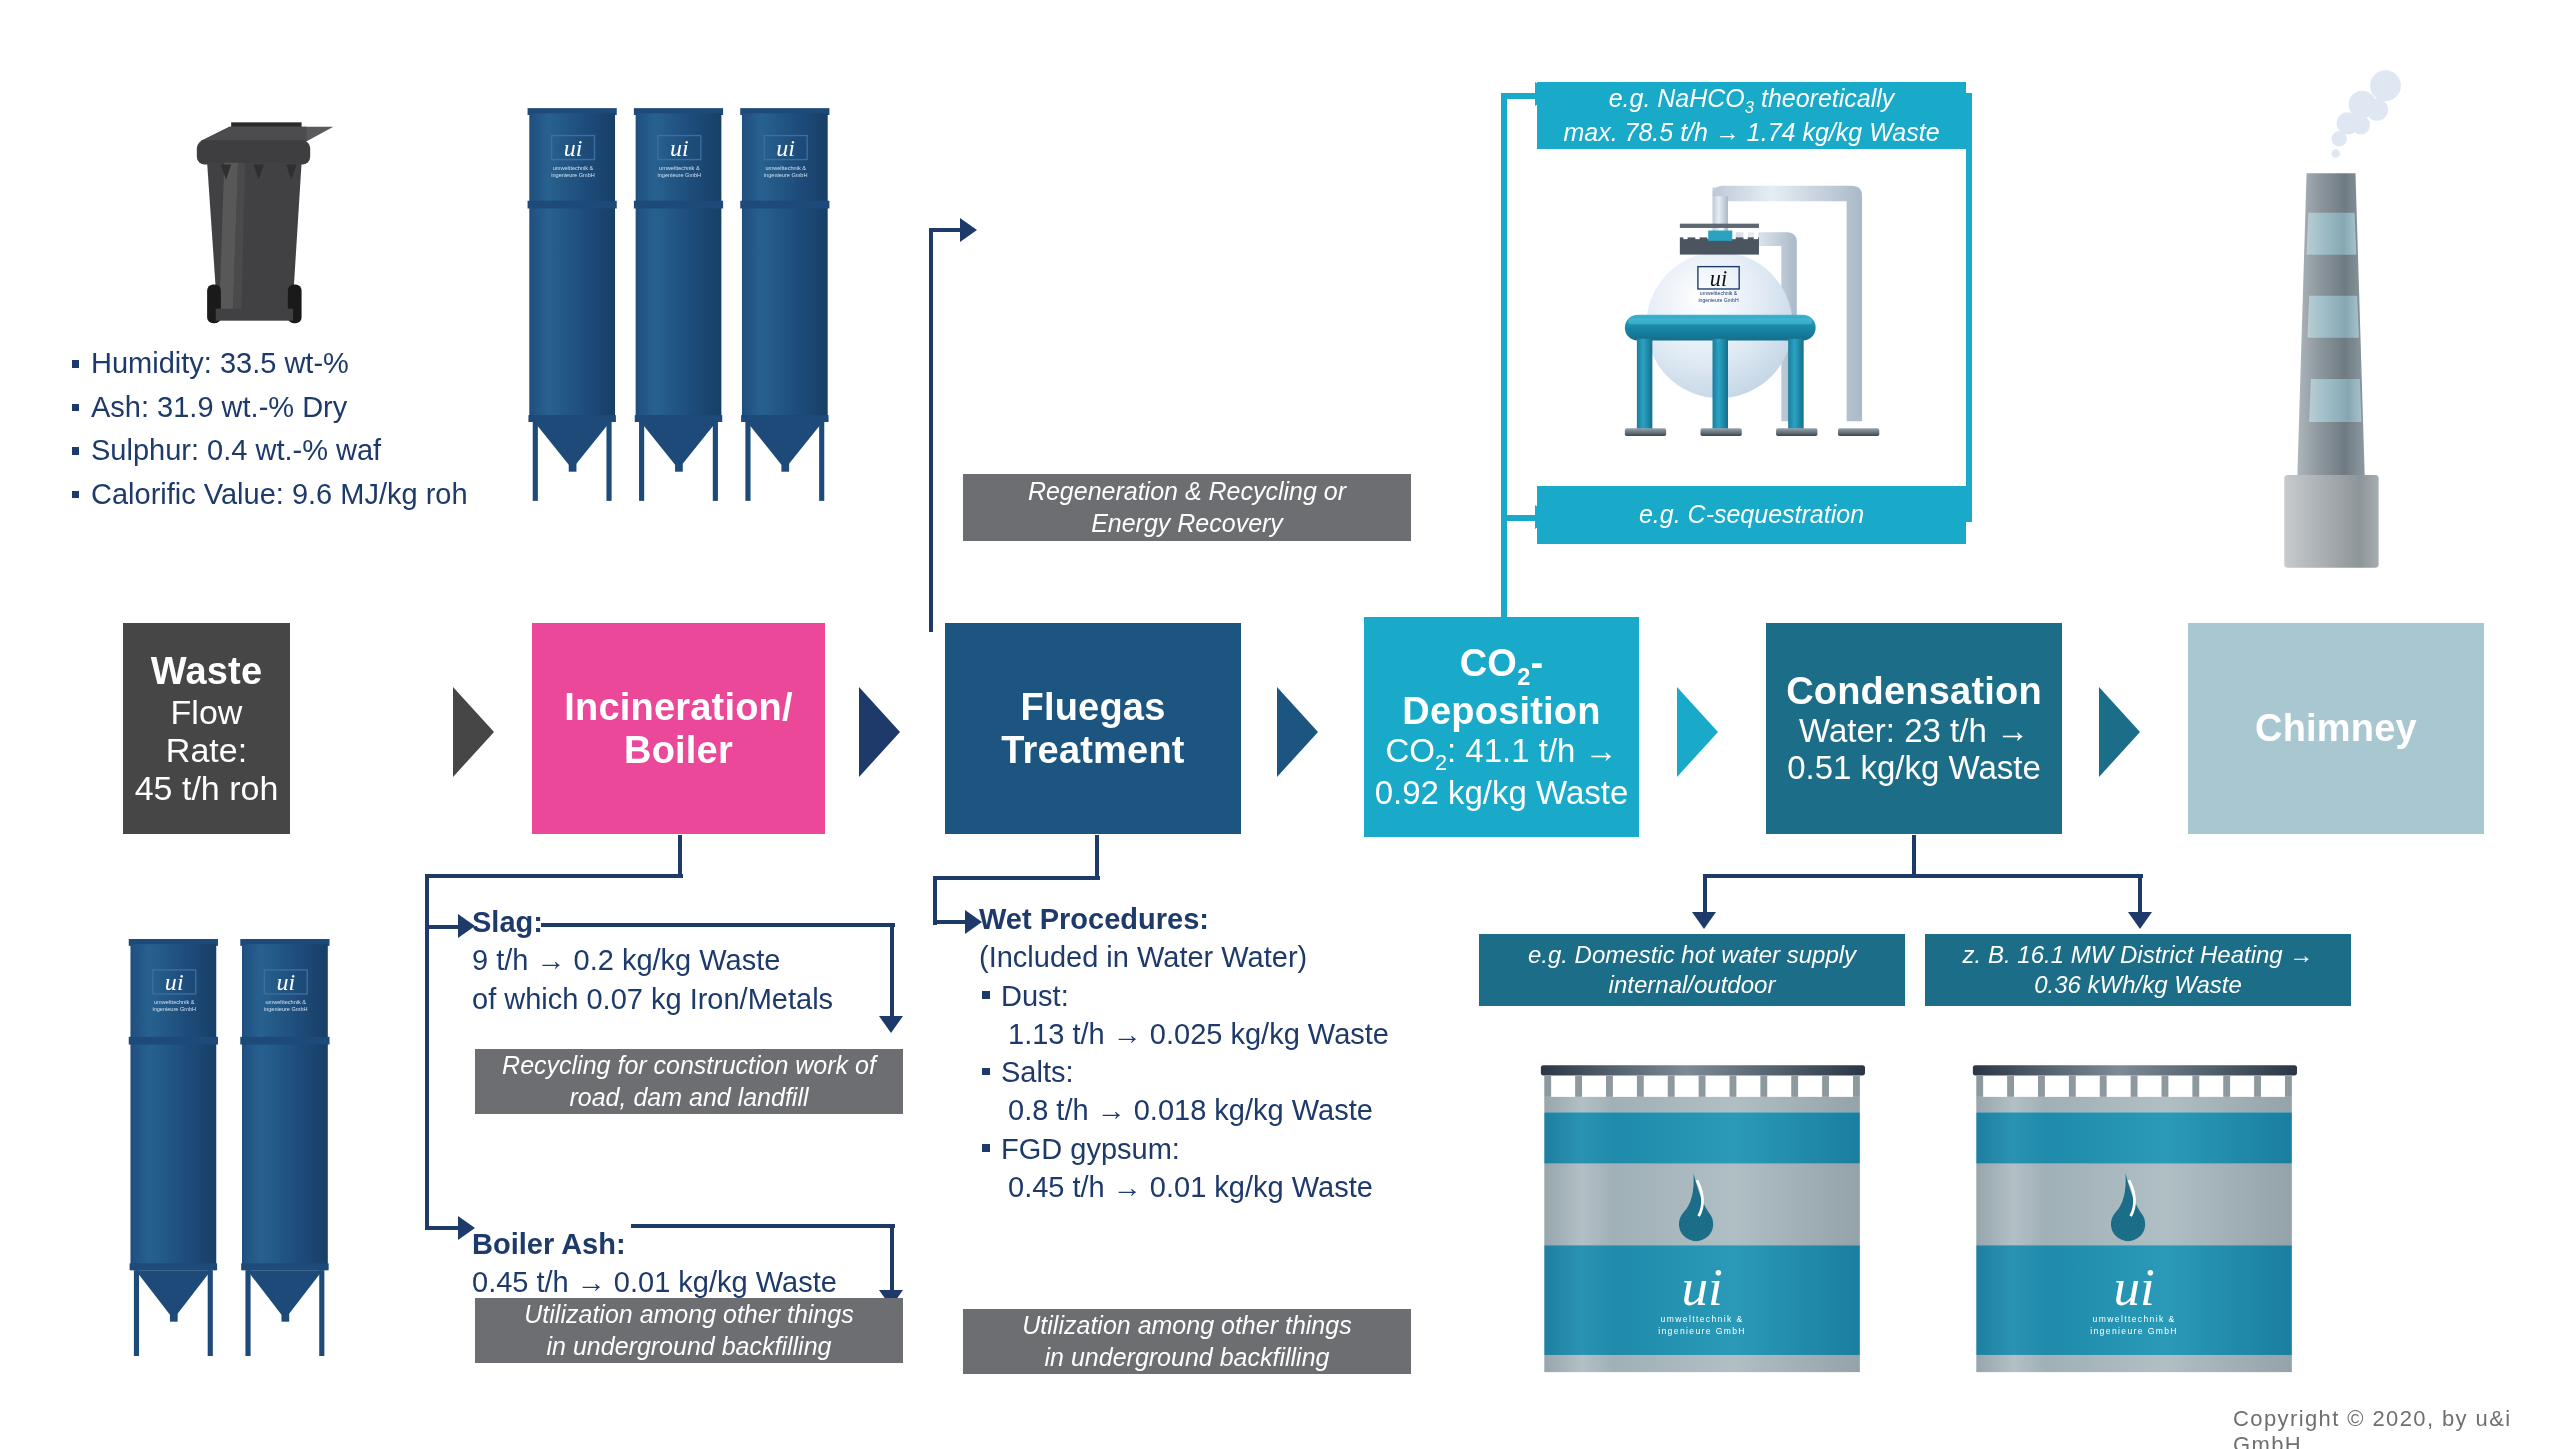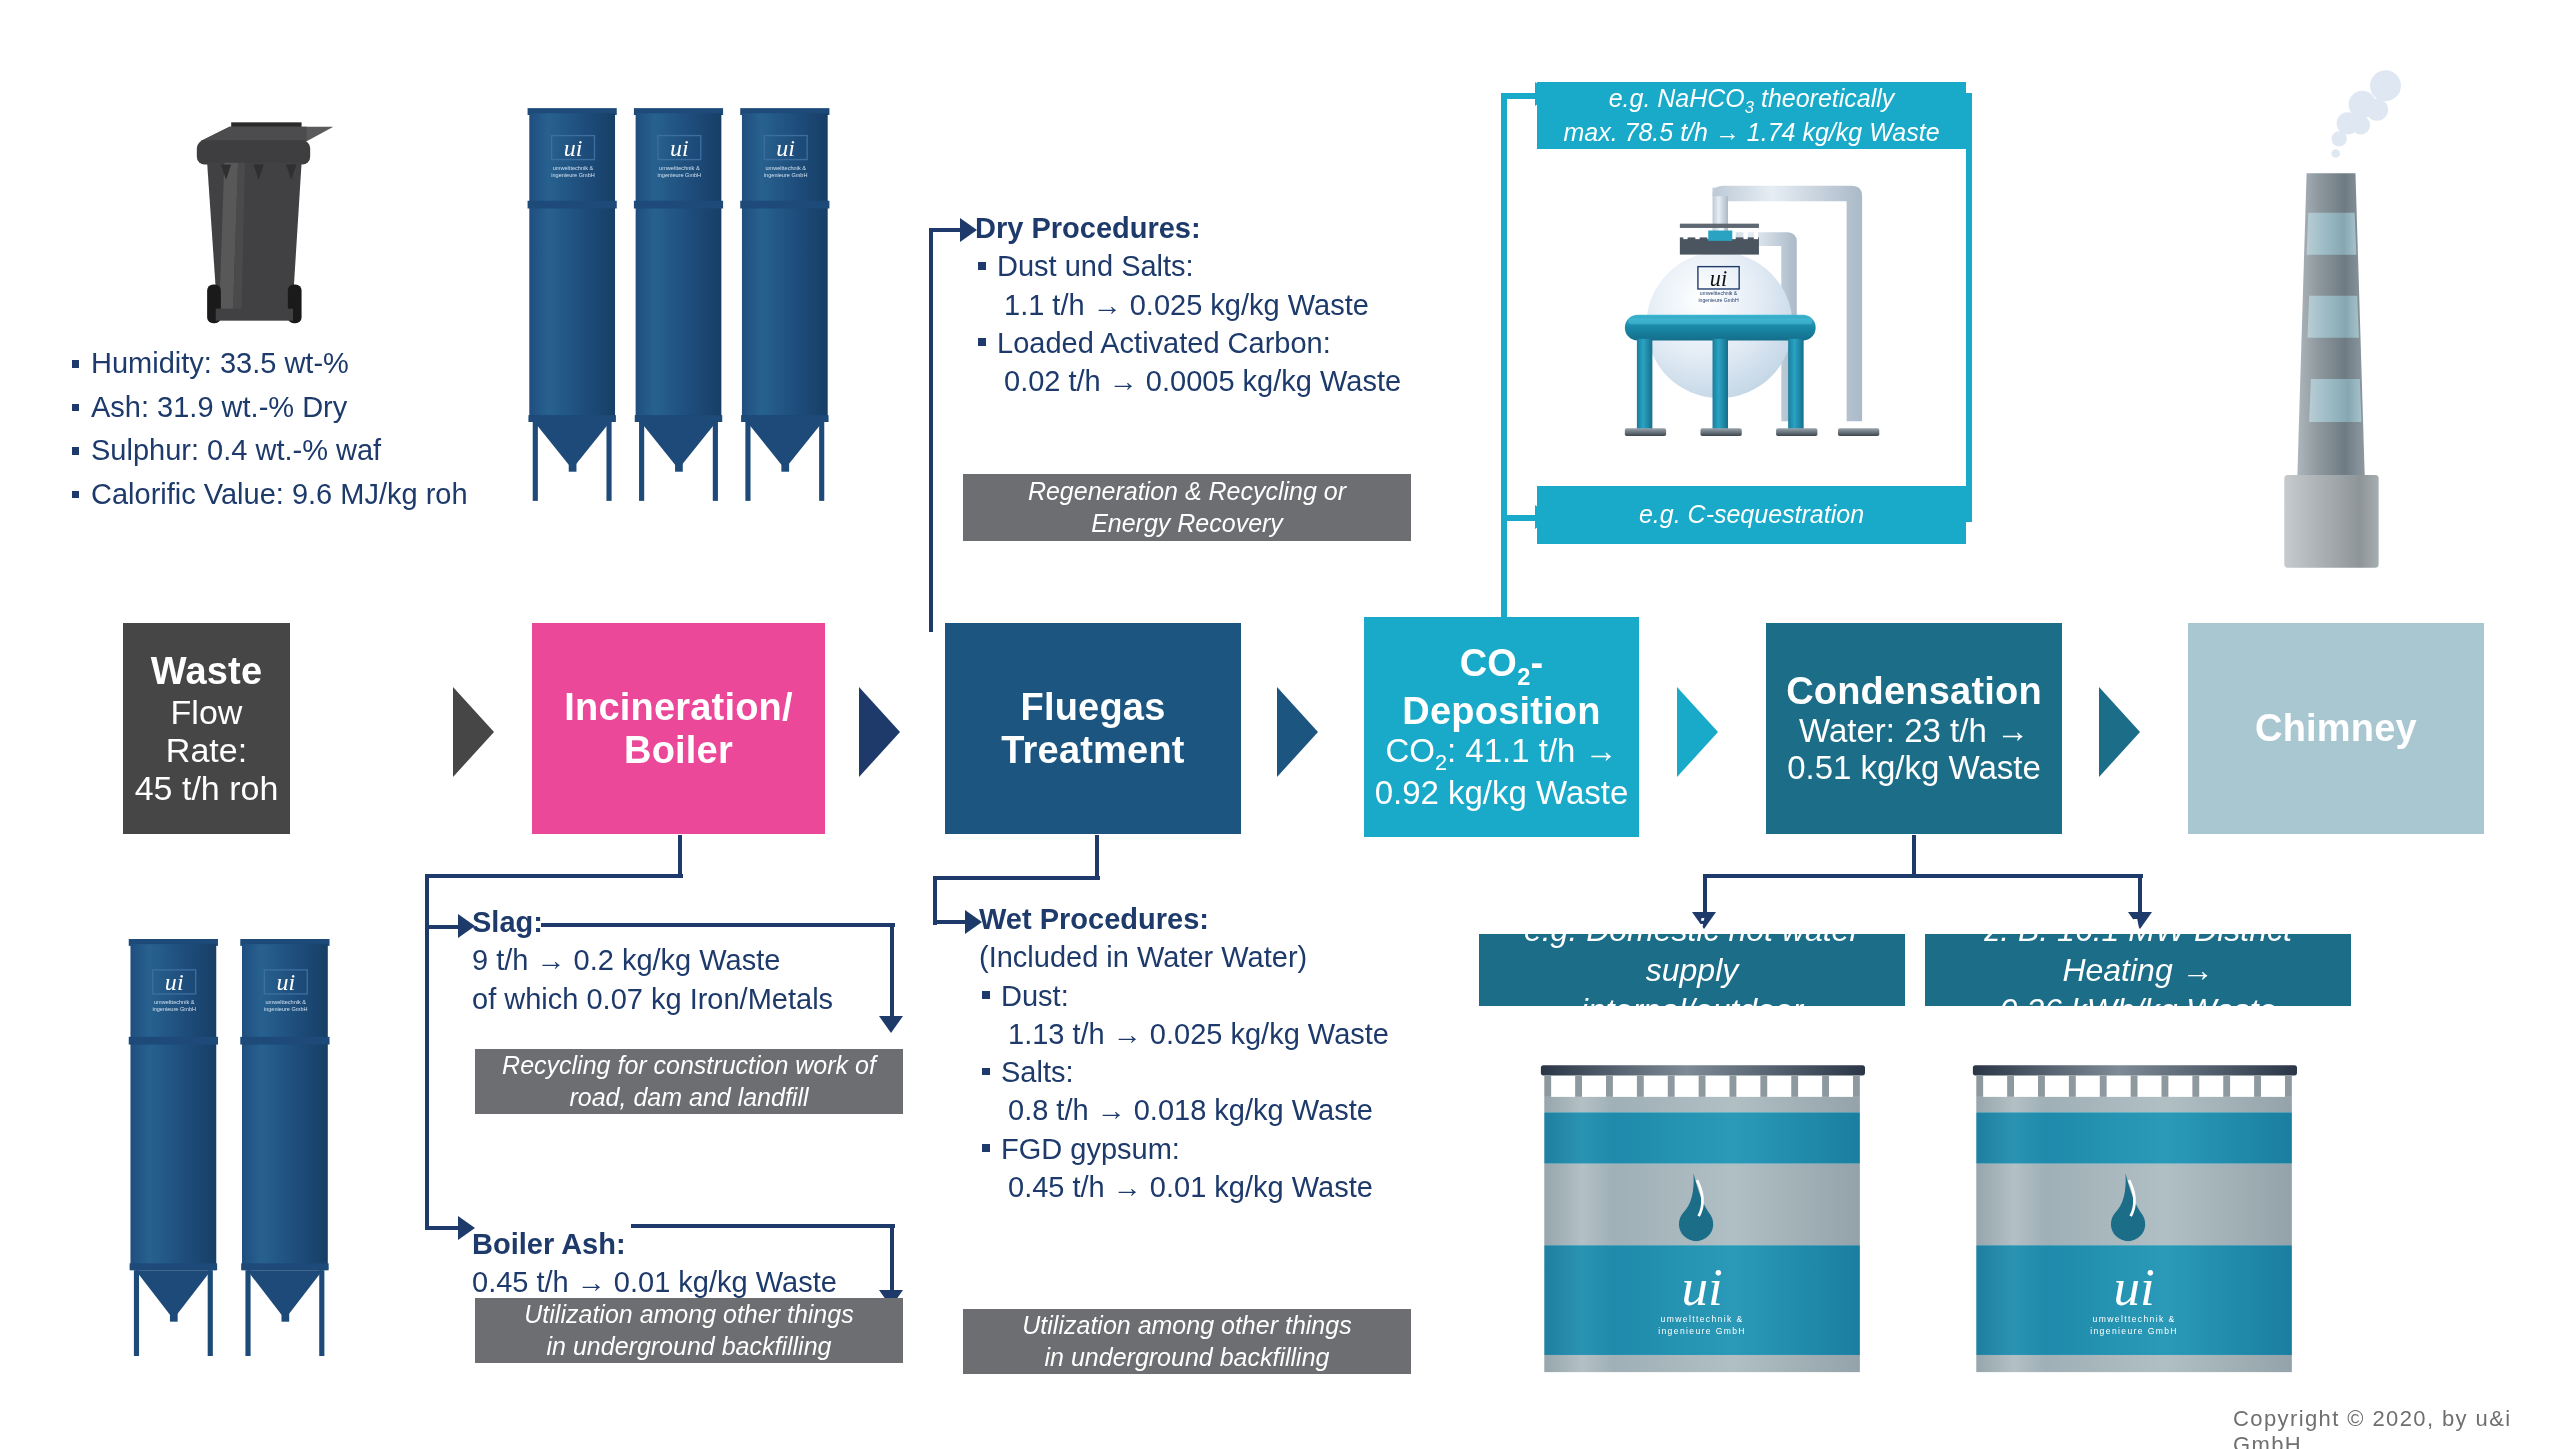--- a/index.html
+++ b/index.html
@@ -55,21 +55,21 @@
 
   
   .ribbon{
     position:absolute;
     display:flex;align-items:center;justify-content:center;text-align:center;
     font-style:italic;color:#ffffff;line-height:1.25;
     box-sizing:border-box;padding:3.4px 8.6px;
   }
   .r-grey{background:#6d6e71;font-size:25px;font-style:italic;}
   .r-teal{background:#18aac8;font-style:italic;font-size:25px;}
-  .r-darkteal{background:#1b6d88;font-style:italic;font-size:32px;}
+  .r-darkteal{background:#1b6d88;font-style:italic;font-size:24px;}
 
   
   .ln-v{position:absolute;background:#1d3a6b;width:4.3px;}
   .ln-h{position:absolute;background:#1d3a6b;height:4.3px;}
   .ln-v.teal{background:#18aac8;width:6px;}
   .ln-h.teal{background:#18aac8;height:6px;}
 
   .arrowhead{position:absolute;width:0;height:0;}
 
   .copyright{
@@ -382,27 +382,20 @@
     <div class="item">Humidity: 33.5 wt-%</div>
     <div class="item">Ash: 31.9 wt.-% Dry</div>
     <div class="item">Sulphur: 0.4 wt.-% waf</div>
     <div class="item">Calorific Value: 9.6 MJ/kg roh</div>
   </div>
 
   <div class="ln-v" style="left:929px;top:228px;height:404px;"></div>
   <div class="ln-h" style="left:929px;top:228px;width:33px;"></div>
   <div class="arrowhead" style="left:960px;top:218px;border-top:12px solid transparent;border-bottom:12px solid transparent;border-left:17px solid #1d3a6b;"></div>
 
-  <div class="txtblk" style="left:975px;top:209px;width:532px;">
-    <div class="hd">Dry Procedures:</div>
-    <div class="bullet">Dust und Salts:</div>
-    <div class="ln ind">1.1 t/h → 0.025 kg/kg Waste</div>
-    <div class="bullet">Loaded Activated Carbon:</div>
-    <div class="ln ind">0.02 t/h → 0.0005 kg/kg Waste</div>
-  </div>
 
   <div class="ribbon r-grey" style="left:963px;top:474px;width:448px;height:67px;flex-direction:column;">
     <div>Regeneration &amp; Recycling or</div>
     <div>Energy Recovery</div>
   </div>
 
   <div class="ln-v teal" style="left:1501px;top:93px;height:524px;"></div>
   <div class="ln-h teal" style="left:1501px;top:93px;width:36px;"></div>
   <div class="arrowhead" style="left:1535px;top:82px;border-top:12px solid transparent;border-bottom:12px solid transparent;border-left:17px solid #18aac8;"></div>
   <div class="ln-h teal" style="left:1501px;top:515px;width:36px;"></div>

